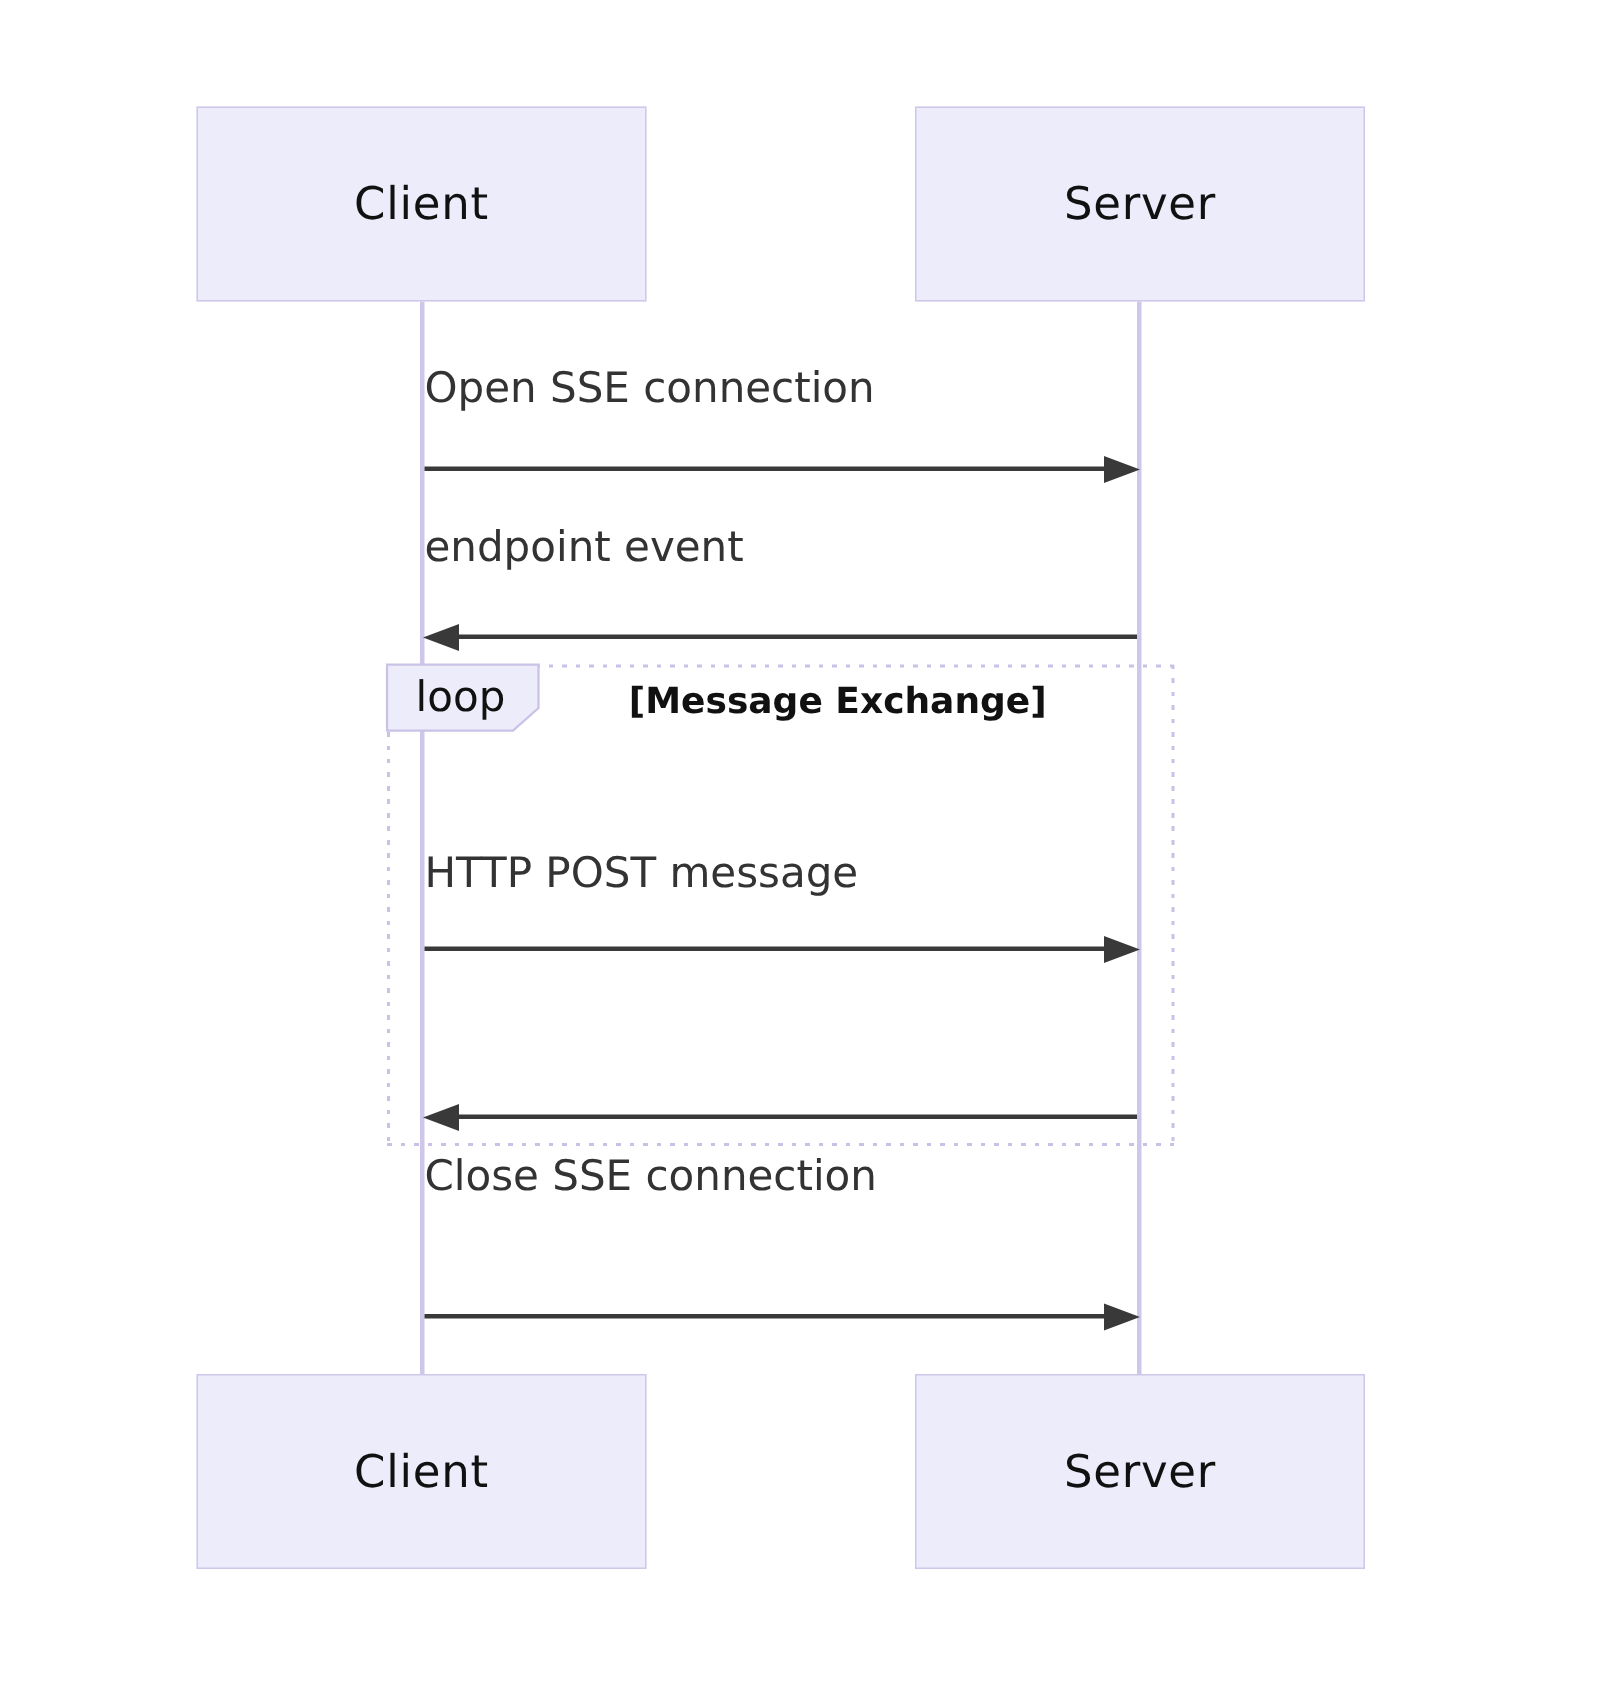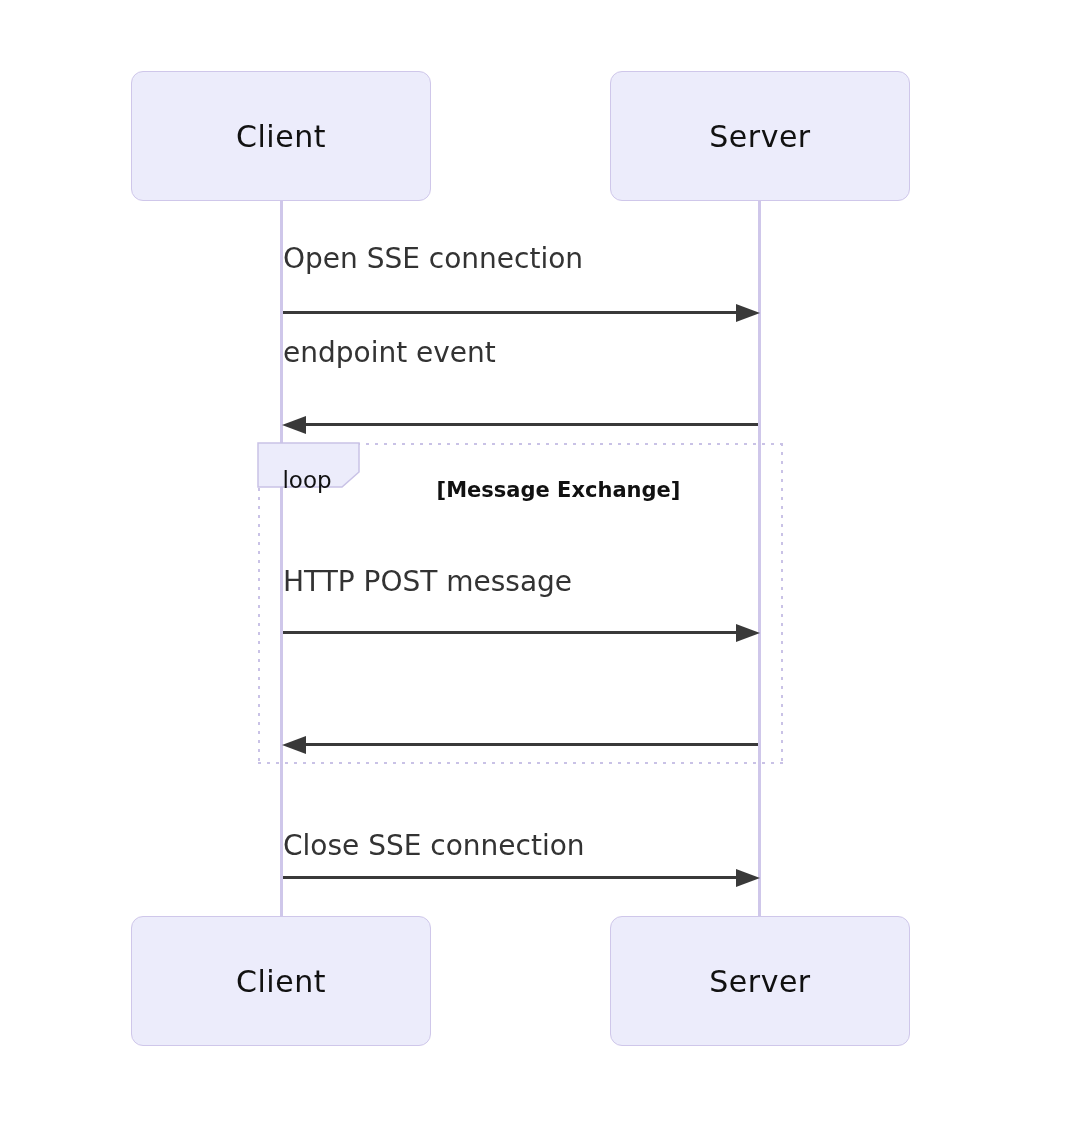--- a/index.html
+++ b/index.html
@@ -14,21 +14,21 @@
     background: var(--background, #ffffff);
     font-family: "DejaVu Sans", "Liberation Sans", sans-serif;
     overflow: hidden;
   }
   .actor-box {
     position: absolute;
     width: 300px;
     height: 130px;
     background: var(--actor-fill, #ECECFF);
     border: 1.5px solid var(--actor-border, #CFC7EA);
-    border-radius: 12px;
+    border-radius: 0;
     display: flex;
     align-items: center;
     justify-content: center;
     box-sizing: border-box;
   }
   .actor-label {
     font-size: 30px;
     color: var(--actor-text, #111111);
     letter-spacing: 0.5px;
   }
@@ -76,40 +76,39 @@
     background-repeat: no-repeat;
   }
   .loop-label-shape {
     position: absolute;
     left: 257px;
     top: 442px;
   }
   .loop-label-text {
     position: absolute;
     left: 258px;
-    top: 460px;
+    top: 444px;
     width: 98px;
     height: 40px;
     display: flex;
     align-items: center;
     justify-content: center;
-    font-size: 23px;
+    font-size: 28px;
     color: var(--actor-text, #111111);
   }
   .loop-condition {
     position: absolute;
     left: 296px;
     top: 453px;
     width: 525px;
     text-align: center;
-    font-size: 21px;
+    font-size: 24px;
     font-weight: bold;
     color: var(--actor-text, #111111);
     white-space: nowrap;
-    margin-top: 25px;
   }
 </style>
 </head>
 <body>
 
 <div class="diagram">
 
   <div class="lifeline" style="left:280px; top:201px; height:715px;"></div>
   <div class="lifeline" style="left:758px; top:201px; height:715px;"></div>
 
@@ -117,39 +116,39 @@
     <span class="actor-label">Client</span>
   </div>
   <div class="actor-box" style="left:610px; top:71px;">
     <span class="actor-label">Server</span>
   </div>
 
   <div class="msg-text" style="top:241px;">Open SSE connection</div>
   <div class="msg-line" style="left:283px; top:311px; width:455px;"></div>
   <div class="arrowhead right" style="left:736px; top:304px;"></div>
 
-  <div class="msg-text" style="top:335px;">endpoint event</div>
+  <div class="msg-text" style="top:347px;">endpoint event</div>
   <div class="msg-line" style="left:306px; top:423px; width:452px;"></div>
   <div class="arrowhead left" style="left:282px; top:416px;"></div>
 
   <div class="loop-frame"></div>
   <svg class="loop-label-shape" width="104" height="47" viewBox="0 0 104 47">
     <path d="M1,1 L102,1 L102,30 L85,45 L1,45 Z" fill="var(--actor-fill, #ECECFB)" stroke="var(--loop-border, #C9C2E6)" stroke-width="1.5"></path>
   </svg>
   <div class="loop-label-text">loop</div>
   <div class="loop-condition">[Message Exchange]</div>
 
   <div class="msg-text" style="top:564px;">HTTP POST message</div>
   <div class="msg-line" style="left:283px; top:631px; width:455px;"></div>
   <div class="arrowhead right" style="left:736px; top:624px;"></div>
 
   <div class="msg-line" style="left:306px; top:743px; width:452px;"></div>
   <div class="arrowhead left" style="left:282px; top:736px;"></div>
 
-  <div class="msg-text" style="top:828px;">Close SSE connection</div>
+  <div class="msg-text" style="top:766px;">Close SSE connection</div>
   <div class="msg-line" style="left:283px; top:876px; width:455px;"></div>
   <div class="arrowhead right" style="left:736px; top:869px;"></div>
 
   <div class="actor-box" style="left:131px; top:916px;">
     <span class="actor-label">Client</span>
   </div>
   <div class="actor-box" style="left:610px; top:916px;">
     <span class="actor-label">Server</span>
   </div>
 

